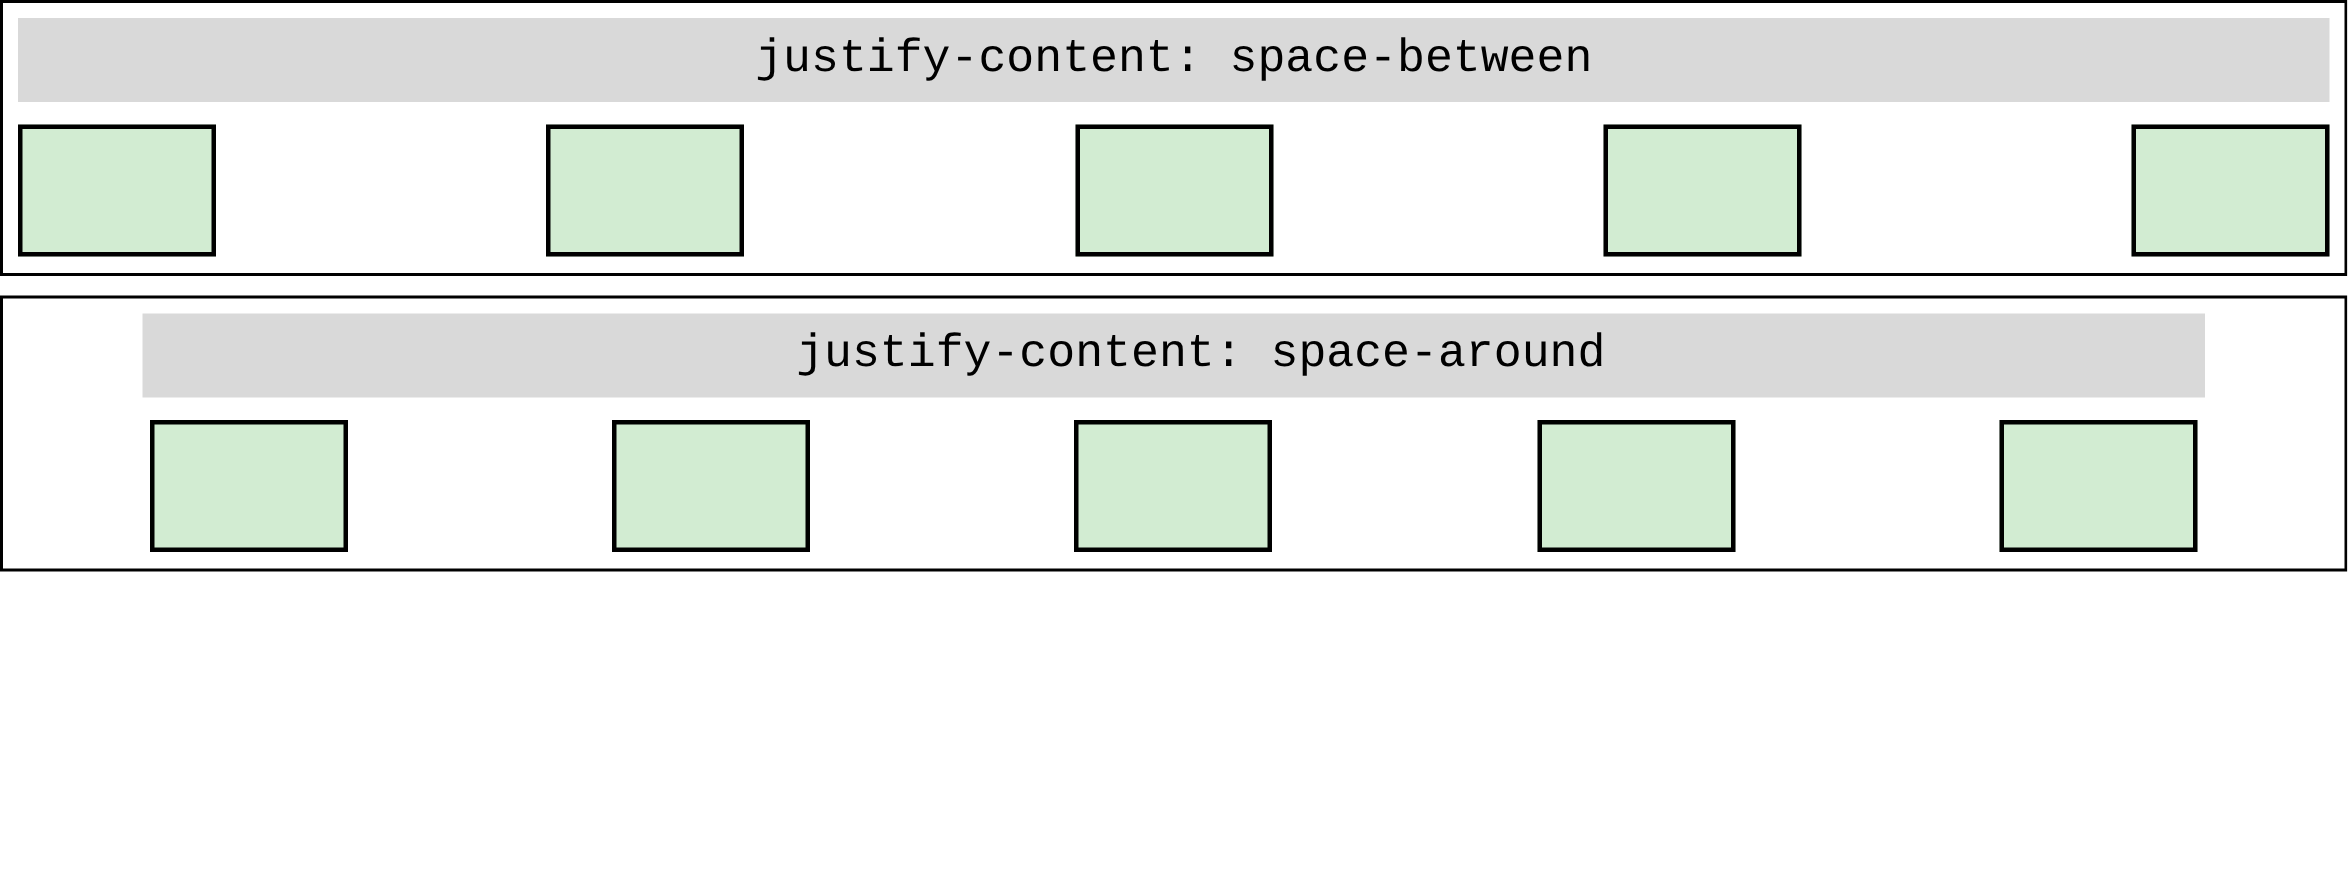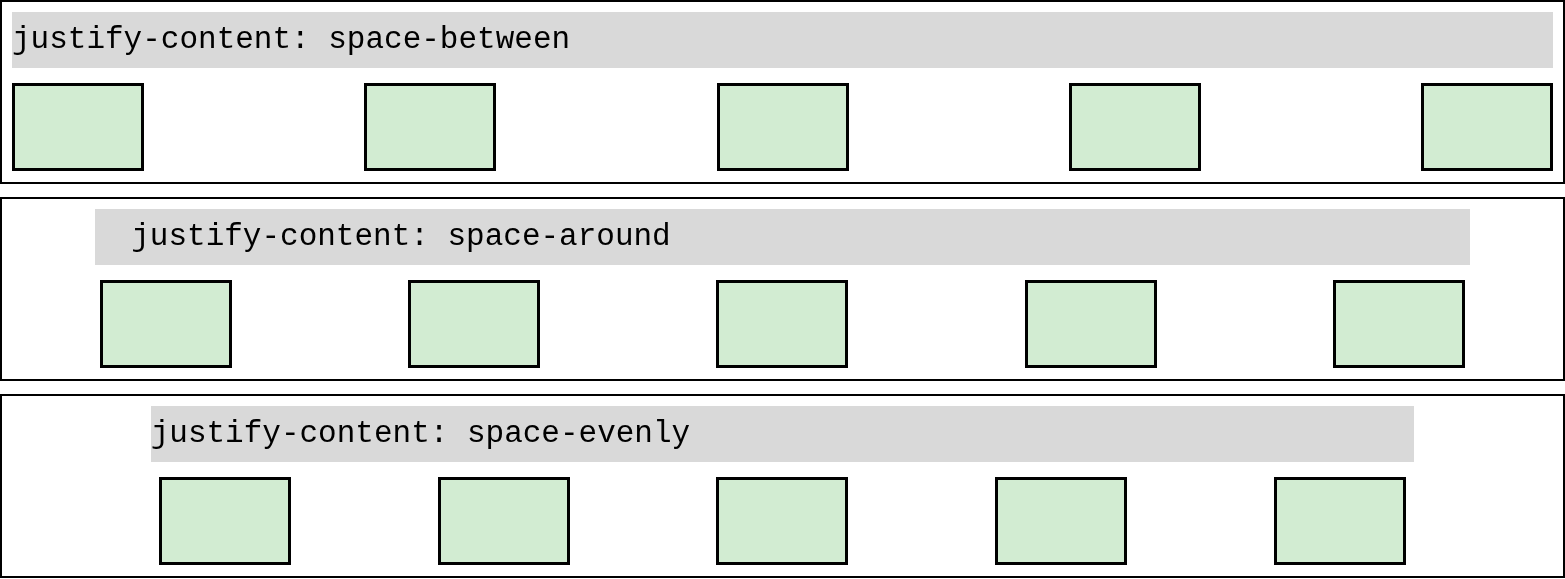--- a/index.html
+++ b/index.html
@@ -27,21 +27,21 @@
     margin-bottom: 13px;
   }
   .demo-container:last-child { margin-bottom: 0; }
   .label-bar {
     height: 56px;
     line-height: 56px;
     background: var(--label-bg);
     color: var(--text-color);
     font-family: "Liberation Mono", "DejaVu Sans Mono", monospace;
     font-size: 31px;
-    text-align: left;
+    text-align: center;
     white-space: nowrap;
     overflow: hidden;
     margin-bottom: 15px;
   }
   
   .demo-space-between .label-bar { width: 100%; }
   .demo-space-around  .label-bar { width: 89.2%; margin-left: auto; margin-right: auto; padding-left: 36px; }
   .demo-space-evenly  .label-bar { width: 82%;   margin-left: auto; margin-right: auto; }
   .boxes-row {
     display: flex;
@@ -75,24 +75,14 @@
     <div class="label-bar">justify-content: space-around</div>
     <div class="boxes-row" style="justify-content: space-around;">
         <div class="flex-box"></div>
         <div class="flex-box"></div>
         <div class="flex-box"></div>
         <div class="flex-box"></div>
         <div class="flex-box"></div>
       </div>
   </div>
 
-  <div class="demo-container demo-space-evenly">
-    <div class="label-bar">justify-content: space-evenly</div>
-    <div class="boxes-row" style="justify-content: space-evenly;">
-        <div class="flex-box"></div>
-        <div class="flex-box"></div>
-        <div class="flex-box"></div>
-        <div class="flex-box"></div>
-        <div class="flex-box"></div>
-      </div>
-  </div>
 
 </div>
 
 </body></html>

